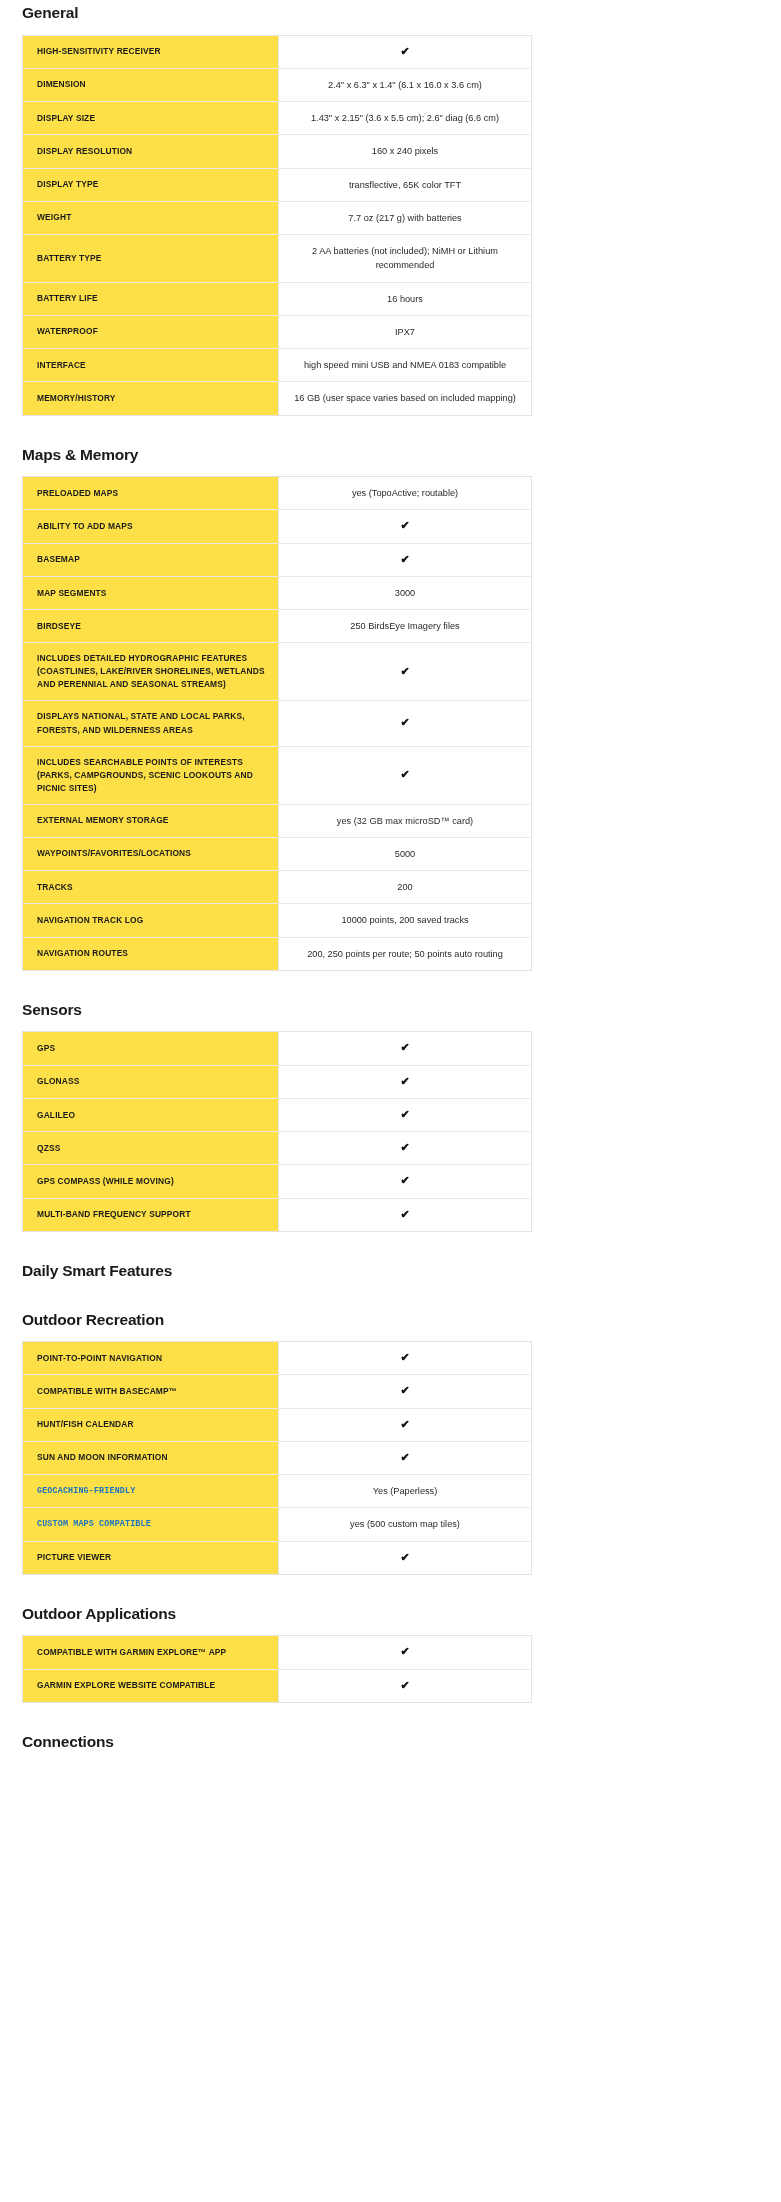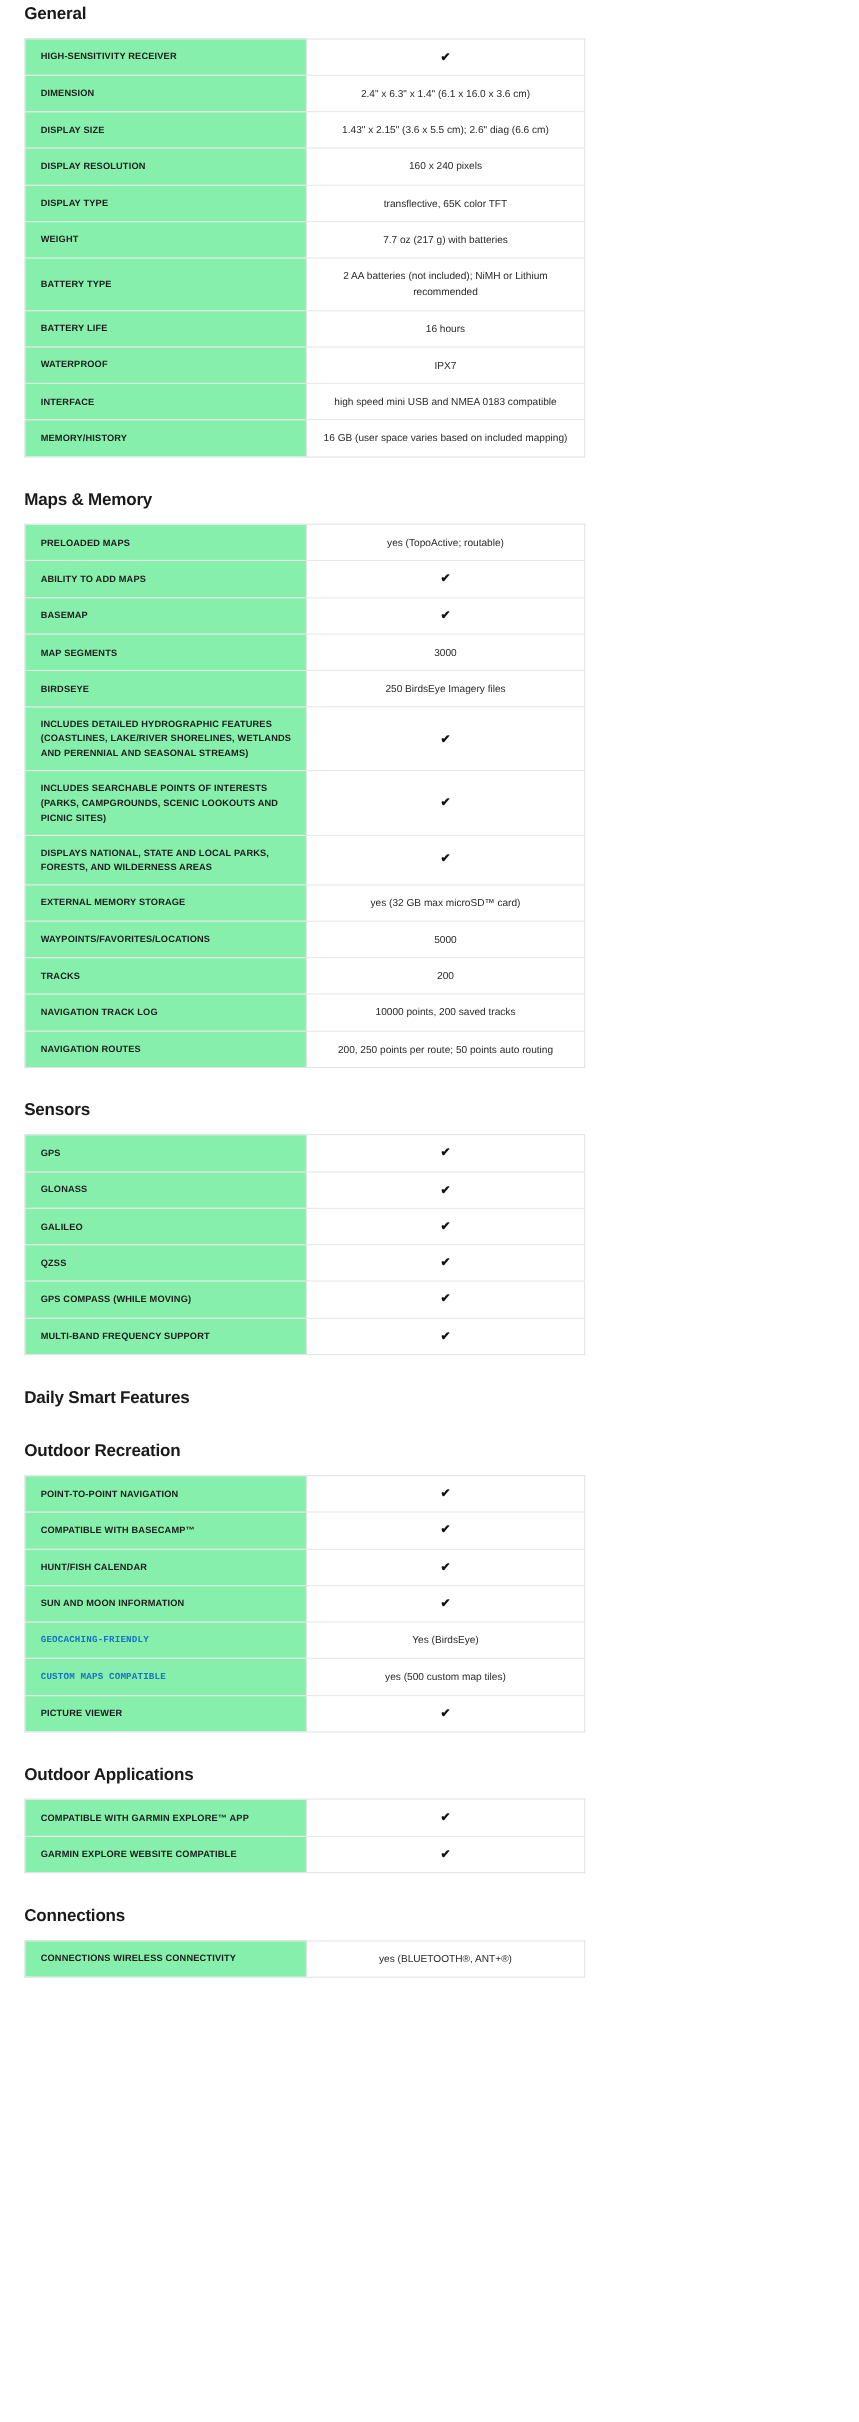--- a/index.html
+++ b/index.html
@@ -42,21 +42,21 @@
   .spec-table tr:last-child {
     border-bottom: none;
     margin-left: 36px;
   }
   .spec-table td {
     vertical-align: middle;
     padding: 9px 12px;
   }
   td.spec-label {
     width: 256px;
-    background: #86efac;
+    background: #fde047;
     border-right: 1px solid #e3e3e3;
     font-size: 8.4px;
     font-weight: bold;
     letter-spacing: 0.15px;
     line-height: 1.55;
     color: #1a1a1a;
     text-transform: uppercase;
     padding-left: 14px;
   }
   td.spec-label.link {
@@ -159,25 +159,25 @@
             </tr>
             <tr>
               <td class="spec-label">BIRDSEYE</td>
               <td class="spec-value">250 BirdsEye Imagery files</td>
             </tr>
             <tr>
               <td class="spec-label">INCLUDES DETAILED HYDROGRAPHIC FEATURES (COASTLINES, LAKE/RIVER SHORELINES, WETLANDS AND PERENNIAL AND SEASONAL STREAMS)</td>
               <td class="spec-value"><span class="check">✔</span></td>
             </tr>
             <tr>
+              <td class="spec-label">DISPLAYS NATIONAL, STATE AND LOCAL PARKS, FORESTS, AND WILDERNESS AREAS</td>
+              <td class="spec-value"><span class="check">✔</span></td>
+            </tr>
+            <tr>
               <td class="spec-label">INCLUDES SEARCHABLE POINTS OF INTERESTS (PARKS, CAMPGROUNDS, SCENIC LOOKOUTS AND PICNIC SITES)</td>
-              <td class="spec-value"><span class="check">✔</span></td>
-            </tr>
-            <tr>
-              <td class="spec-label">DISPLAYS NATIONAL, STATE AND LOCAL PARKS, FORESTS, AND WILDERNESS AREAS</td>
               <td class="spec-value"><span class="check">✔</span></td>
             </tr>
             <tr>
               <td class="spec-label">EXTERNAL MEMORY STORAGE</td>
               <td class="spec-value">yes (32 GB max microSD™ card)</td>
             </tr>
             <tr>
               <td class="spec-label">WAYPOINTS/FAVORITES/LOCATIONS</td>
               <td class="spec-value">5000</td>
             </tr>
@@ -245,21 +245,21 @@
             <tr>
               <td class="spec-label">HUNT/FISH CALENDAR</td>
               <td class="spec-value"><span class="check">✔</span></td>
             </tr>
             <tr>
               <td class="spec-label">SUN AND MOON INFORMATION</td>
               <td class="spec-value"><span class="check">✔</span></td>
             </tr>
             <tr>
               <td class="spec-label link">GEOCACHING-FRIENDLY</td>
-              <td class="spec-value">Yes (BirdsEye)</td>
+              <td class="spec-value">Yes (Paperless)</td>
             </tr>
             <tr>
               <td class="spec-label link">CUSTOM MAPS COMPATIBLE</td>
               <td class="spec-value">yes (500 custom map tiles)</td>
             </tr>
             <tr>
               <td class="spec-label">PICTURE VIEWER</td>
               <td class="spec-value"><span class="check">✔</span></td>
             </tr>
           </tbody>
@@ -275,23 +275,15 @@
             </tr>
             <tr>
               <td class="spec-label">GARMIN EXPLORE WEBSITE COMPATIBLE</td>
               <td class="spec-value"><span class="check">✔</span></td>
             </tr>
           </tbody>
         </table>
       </div>
       <div class="section">
         <div class="section-title">Connections</div>
-        <table class="spec-table">
-          <tbody>
-            <tr>
-              <td class="spec-label">CONNECTIONS WIRELESS CONNECTIVITY</td>
-              <td class="spec-value">yes (BLUETOOTH®, ANT+®)</td>
-            </tr>
-          </tbody>
-        </table>
       </div>
     </div>
 </div>
 
 </body></html>

